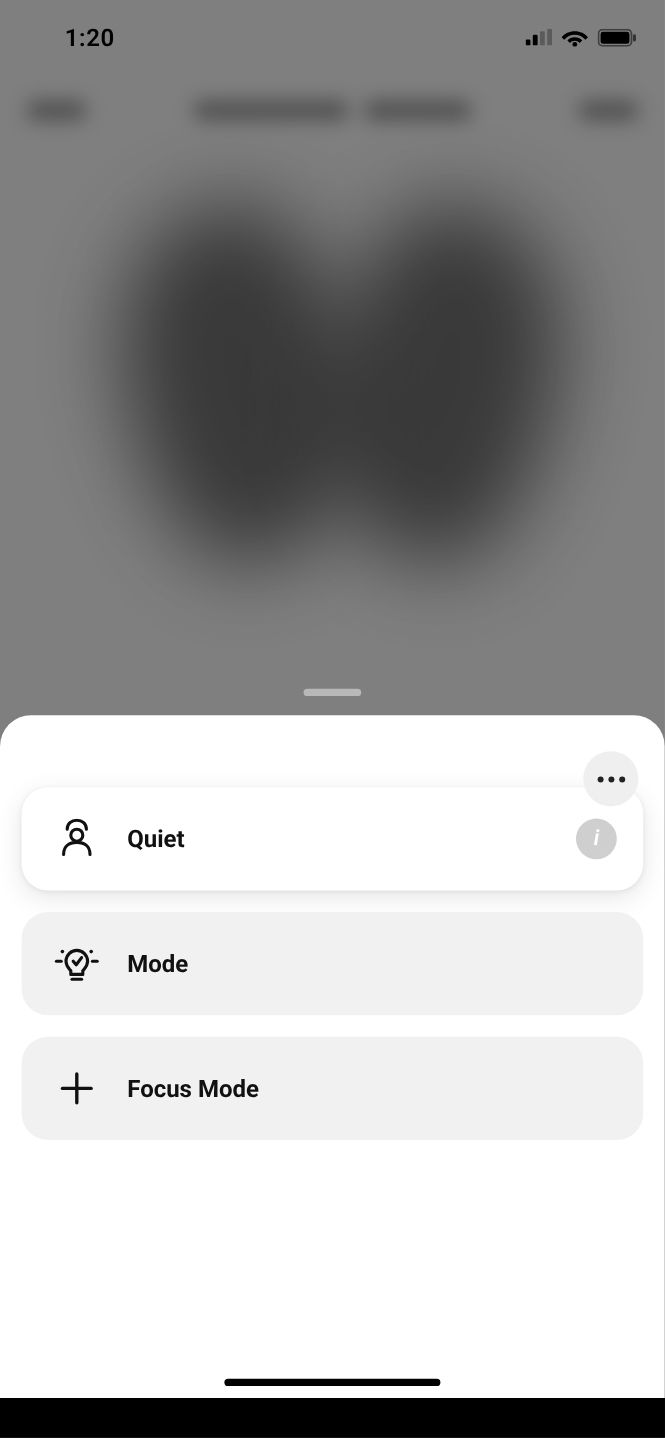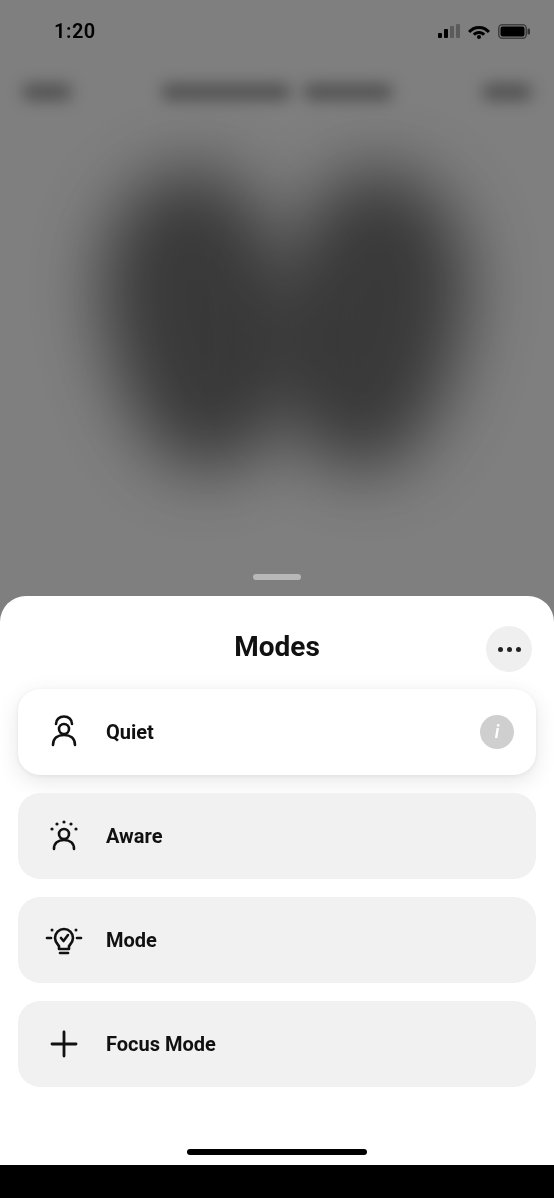--- a/index.html
+++ b/index.html
@@ -256,21 +256,20 @@
           <rect x="0.75" y="0.75" width="27.5" height="13.5" rx="3.5" fill="none" stroke="#000" stroke-width="1.5" opacity="0.5"></rect>
           <rect x="2.5" y="2.5" width="24" height="10" rx="2" fill="#000"></rect>
           <rect x="29.5" y="4.5" width="2.5" height="6" rx="1.25" fill="#000" opacity="0.6"></rect>
         </svg>
       </span>
     </div>
   </div>
 
   <div class="sheet">
     <div class="sheet-header">
-      <div class="sheet-title">Modes</div>
       <div class="more-btn">
         <span class="dot"></span>
         <span class="dot"></span>
         <span class="dot"></span>
       </div>
     </div>
 
     <div class="mode-list">
 
       <div class="mode-item selected">
@@ -280,34 +279,20 @@
             <path d="M6 30 C6 23 11 20 17 20 C23 20 28 23 28 30"></path>
             <path d="M9 9 C9 4.5 12.5 1.5 17 1.5 C21.5 1.5 25 4.5 25 9"></path>
           </svg>
         </span>
         <span class="mode-label">Quiet</span>
         <span class="info-btn">
           <span>i</span>
         </span>
       </div>
 
-      <div class="mode-item">
-        <span class="mode-icon">
-          <svg width="40" height="36" viewBox="0 0 40 36" fill="none" stroke="#111" stroke-width="2.6" stroke-linecap="round">
-            <circle cx="20" cy="16" r="5"></circle>
-            <path d="M10 31 C10 25 14 22 20 22 C26 22 30 25 30 31"></path>
-            <circle cx="8" cy="11" r="1.6" fill="#111" stroke="none"></circle>
-            <circle cx="13" cy="6" r="1.6" fill="#111" stroke="none"></circle>
-            <circle cx="20" cy="4" r="1.6" fill="#111" stroke="none"></circle>
-            <circle cx="27" cy="6" r="1.6" fill="#111" stroke="none"></circle>
-            <circle cx="32" cy="11" r="1.6" fill="#111" stroke="none"></circle>
-          </svg>
-        </span>
-        <span class="mode-label">Aware</span>
-      </div>
 
       <div class="mode-item">
         <span class="mode-icon">
           <svg width="40" height="34" viewBox="0 0 40 34" fill="none" stroke="#111" stroke-width="2.6" stroke-linecap="round" stroke-linejoin="round">
             <path d="M20 6 C15 6 11 10 11 15 C11 19 13.5 21 15 23 L15 26 L25 26 L25 23 C26.5 21 29 19 29 15 C29 10 25 6 20 6 Z"></path>
             <path d="M17 15 L19.5 18 L24 12"></path>
             <line x1="16" y1="30" x2="24" y2="30"></line>
             <line x1="3" y1="15" x2="7" y2="15"></line>
             <line x1="33" y1="15" x2="37" y2="15"></line>
             <circle cx="8" cy="7" r="1.5" fill="#111" stroke="none"></circle>

